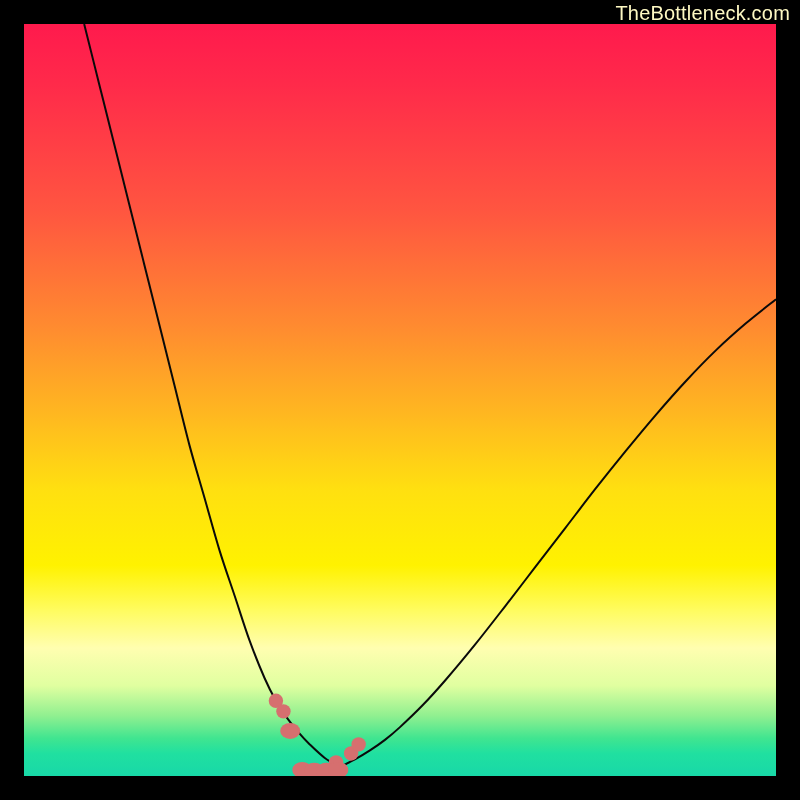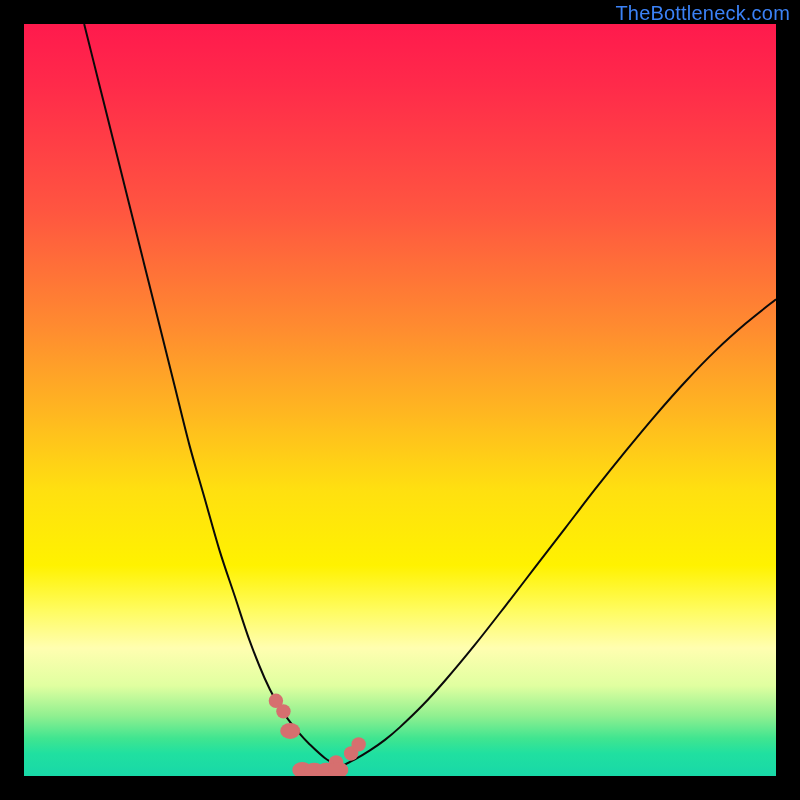--- a/index.html
+++ b/index.html
@@ -41,21 +41,21 @@
       #90f090 92%,
       #40e590 95%,
       #20e0a0 97%,
       #18d8a8 100%
     );
   }
   .attribution {
     position: absolute;
     top: 2px;
     right: 10px;
-    color: #3b82f6;
+    color: #fef9c3;
     font-size: 20px;
     font-weight: 500;
     letter-spacing: 0.2px;
   }
   svg.curve {
     position: absolute;
     top: 0;
     left: 0;
     width: 752px;
     height: 752px;

